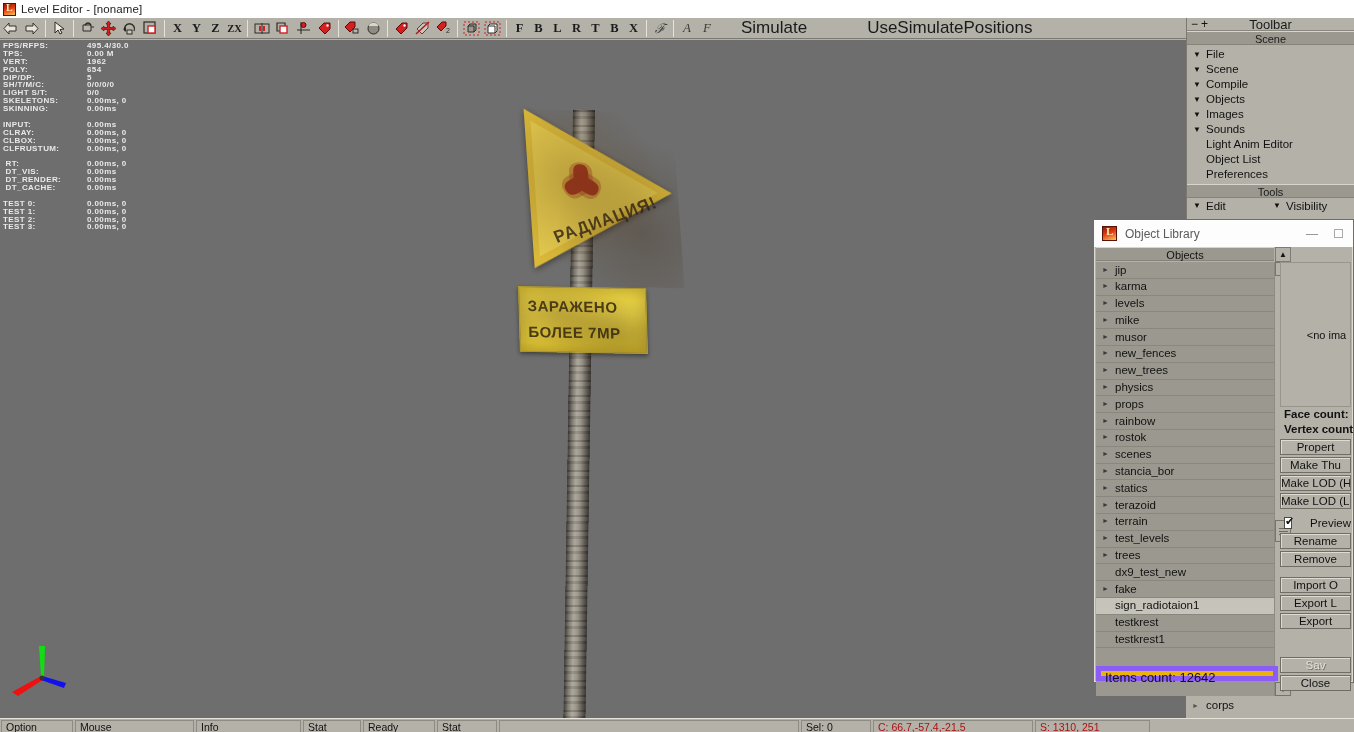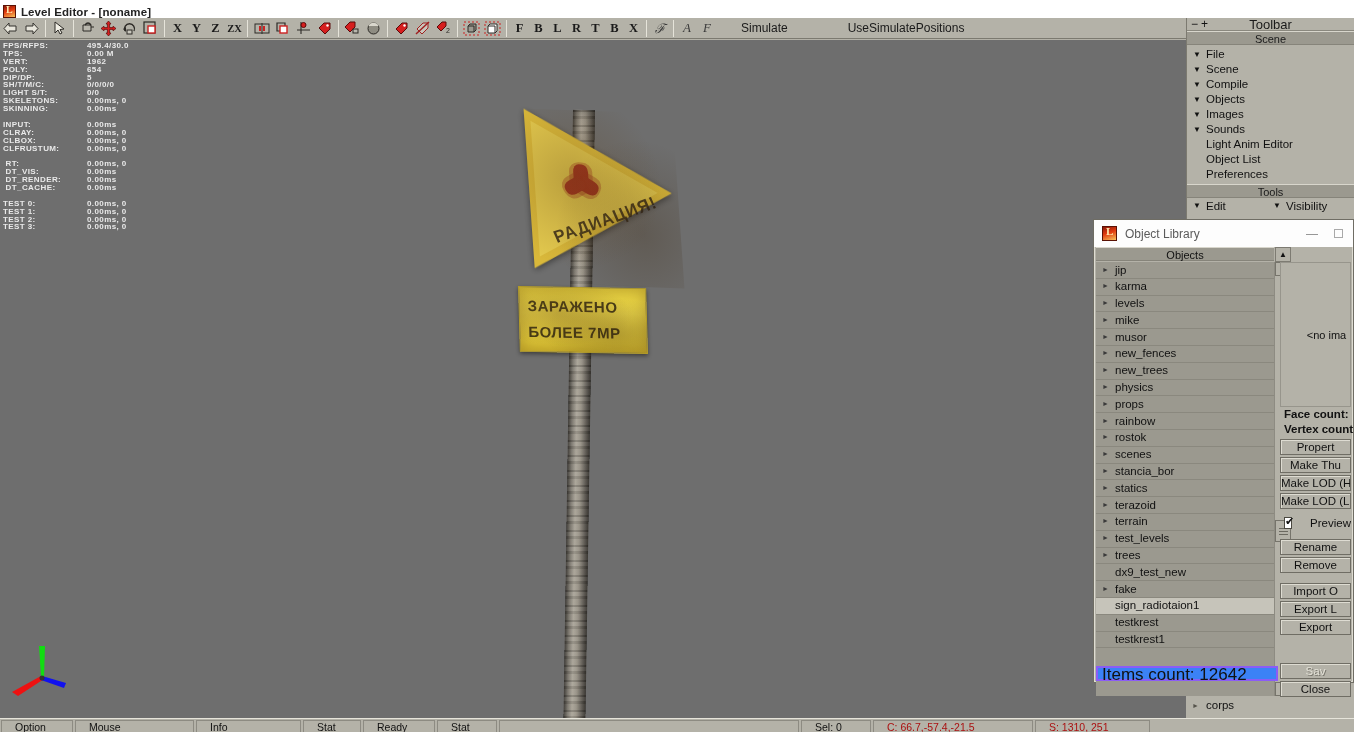--- a/index.html
+++ b/index.html
@@ -2,38 +2,38 @@
 <html><head>
 <meta charset="utf-8">
 <style>
   * { box-sizing: border-box; margin:0; padding:0; }
   html,body{ width:1354px; height:732px; overflow:hidden; background:#c0c0c0;
     font-family:"Liberation Sans", sans-serif; }
   #app{ position:relative; width:1354px; height:732px; background:#b4b2a8; }
 
   
   .titlebar{ position:absolute; left:0; top:0; width:1354px; height:18px;
-    background:#ffffff; display:flex; align-items:flex-end; padding-left:3px;font-weight:bold; }
+    background:#ffffff; display:flex; align-items:center; padding-left:3px; }
   .titlebar .app-icon{ width:13px; height:13px; margin-right:5px;
     background:linear-gradient(160deg,#8b1a0a 0%, #e23b10 45%, #f7c35a 100%);
     border:1px solid #5a1205; position:relative; }
   .titlebar .app-icon:after{ content:"L"; position:absolute; left:2px; top:-2px;
     font-size:10px; font-weight:bold; color:#ffe9b0; font-family:"Liberation Serif",serif;}
   .titlebar .title{ font-size:11.5px; color:#222; letter-spacing:.1px; }
 
   
   .toolbar{ position:absolute; left:0; top:18px; width:1186px; height:21px;
     background:#b4b2a8; border-bottom:1px solid #7c7a70;
     display:flex; align-items:center; }
   .tb-sep{ width:1px; height:17px; background:#7e7c72; margin:0 3px;
     border-right:1px solid #e6e4da; }
   .tbbtn{ width:21px; height:19px; display:flex; align-items:center;
     justify-content:center; font-size:12px; color:#1a1a1a; }
   .tbbtn svg{ display:block; }
-  .tbtext{ font-size:12px; color:#1a1a1a; white-space:nowrap; }
+  .tbtext{ font-size:17px; color:#1a1a1a; white-space:nowrap; }
   .tb-label{ margin-left:24px; }
   .tb-label2{ margin-left:60px; }
   .tb-letter{ width:19px; height:19px; display:flex; align-items:center;
     justify-content:center; font-size:12.5px; font-weight:bold; color:#1a1a1a;
     font-family:"Liberation Serif", serif; }
   .tb-italic{ width:20px; height:19px; display:flex; align-items:center;
     justify-content:center; font-size:13px; font-style:italic; color:#3a3a3a;
     font-family:"Liberation Serif", serif; }
 
   
@@ -154,49 +154,49 @@
     border:1px solid #76746b; display:flex; align-items:center; justify-content:center;
     font-size:7px; color:#111; }
   .obj-scroll .dn{ position:absolute; bottom:0; left:0; }
   .obj-scroll .thumb{ position:absolute; left:0; top:258px; width:16px; height:22px;
     background:#b4b2a8; border:1px solid #76746b; }
   .obj-scroll .thumb:after{ content:""; position:absolute; left:3px; top:7px;
     width:9px; height:1px; background:#6b6960;
     box-shadow:0 3px 0 #6b6960, 0 6px 0 #6b6960; }
 
   .status-bar{ position:absolute; left:2px; bottom:3px; width:182px; height:15px;
-    background:#3b82f6; border:2px solid #8b5cf6; font-size:17px; color:#111;
+    background:#eab308; border:5px solid #8b5cf6; font-size:13px; color:#111;
     padding-left:4px; line-height:14px; }
 
   
   .rpane{ position:absolute; left:186px; top:15px; right:2px; bottom:2px; }
   .preview{ height:145px; background:#b4b2a8; border:1px solid #97958c;
     display:flex; align-items:center; justify-content:center; }
   .preview .noimg{ font-size:11px; color:#111; margin-left:22px; }
   .cnt{ font-size:11.5px; font-weight:bold; color:#111; height:15px; line-height:15px;
     padding-left:4px; white-space:nowrap; }
   .btn{ height:16px; background:#b4b2a8; border:1px solid #6f6d64;
     box-shadow:1px 1px 0 #dedcd2 inset; font-size:11.5px; color:#111;
     text-align:center; line-height:14px; margin-top:2px; white-space:nowrap;
     overflow:hidden; }
   .btn.dis{ color:#e3e1d7; text-shadow:1px 1px 0 #77756c; }
-  .chk{ display:flex; align-items:center; gap:18px; margin:8px 0 10px 4px;
+  .chk{ display:flex; align-items:center; gap:18px; margin:8px 0 4px 4px;
     font-size:11.5px; color:#111;}
   .chk .box{ width:12px; height:12px; background:#fff; border:1px solid #4a4840;
     position:relative; }
   .chk .box:after{ content:"✔"; position:absolute; left:0px; top:-3px; font-size:11px;
     color:#111; }
   .gap{ height:8px; }
 
   
   .statusbar{ position:absolute; left:0; top:718px; width:1354px; height:14px;
     background:#b4b2a8; border-top:1px solid #e6e4da; display:flex;
     align-items:flex-start; }
   .sb-cell{ height:13px; border:1px solid #8d8b82; margin:1px 1px 0 1px;
-    font-size:10.5px; color:#111; padding-left:13px; overflow:hidden;
+    font-size:10.5px; color:#111; padding-left:4px; overflow:hidden;
     line-height:13px; white-space:nowrap; }
   .sb-red{ color:#aa1111; }
 </style>
 </head>
 <body>
 
 <div id="app">
 
   <div class="titlebar">
     <div class="app-icon"></div>

